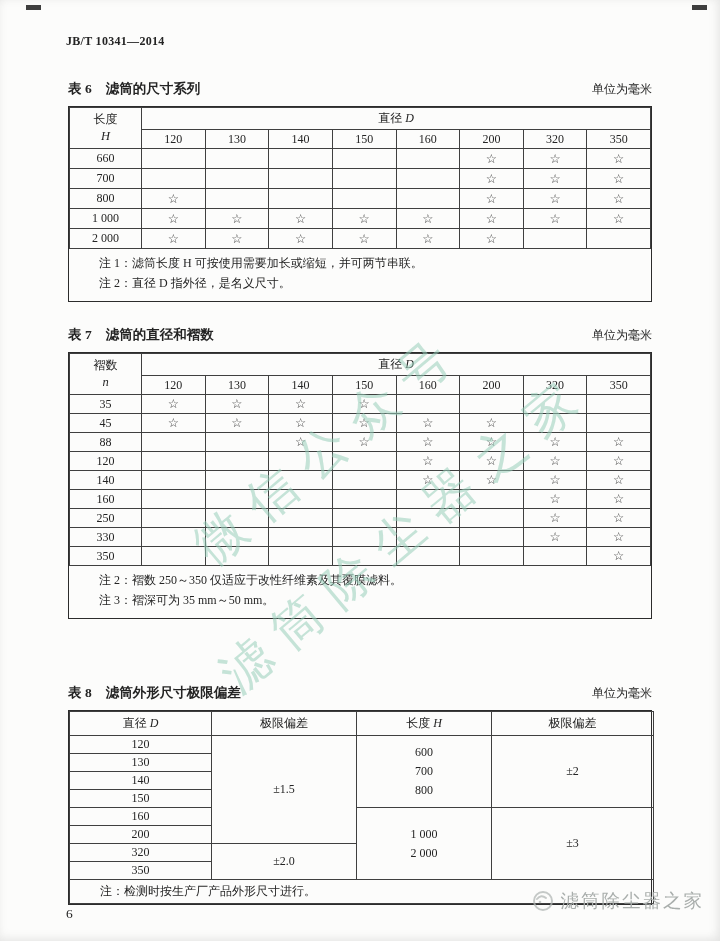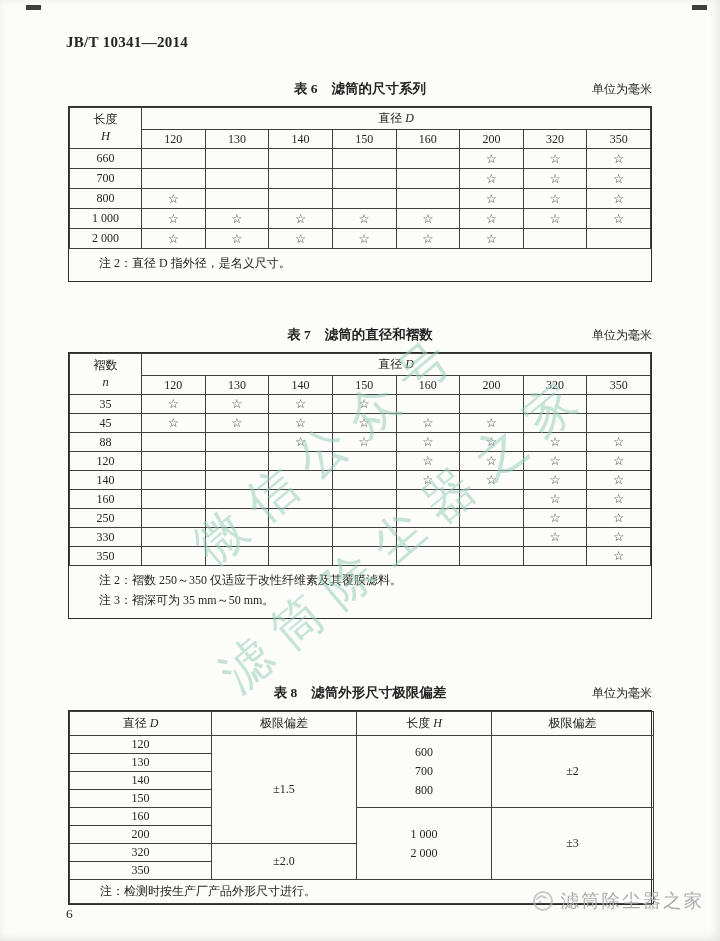--- a/index.html
+++ b/index.html
@@ -6,24 +6,24 @@
   body { background:#e8e8e8; font-family:"Liberation Serif","DejaVu Serif",serif; }
   .page {
     position:relative; width:720px; height:941px; margin:0 auto;
     background:#fcfcfb; color:#242424; overflow:hidden;
     box-shadow: inset -4px 0 10px rgba(0,0,0,0.05), inset 0 -4px 10px rgba(0,0,0,0.05);
   }
   .corner-mark { position:absolute; background:#1c1c1c; opacity:.85; }
   .mark-tl { left:26px; top:5px; width:15px; height:5px; }
   .mark-tr { right:13px; top:5px; width:15px; height:5px; }
 
-  .doc-number { position:absolute; left:66px; top:34px; font-weight:bold; font-size:15px; letter-spacing:.3px; }
+  .doc-number { position:absolute; left:66px; top:34px; font-weight:bold; font-size:12px; letter-spacing:.3px; }
 
   .block { position:absolute; left:68px; width:584px; }
-  .tbl-caption { position:relative; text-align:center; font-weight:bold; font-size:13.5px; height:18px; margin-bottom:8px; }
+  .tbl-caption { position:relative; font-weight:bold; font-size:13.5px; height:18px; margin-bottom:8px; }
   .tbl-caption .prefix { margin-right:14px; }
   .unit { position:absolute; right:0; bottom:0; font-weight:normal; font-size:12px; }
 
   .tbl-wrap { border:1.5px solid #2c2c2c; background:transparent; }
   table { border-collapse:collapse; width:100%; table-layout:fixed; }
   td { border:1px solid #3f3f3f; text-align:center; font-size:12px; padding:0; overflow:hidden; }
 
   
   .grid td { height:20px; }
   .grid tr.colgroup-row td { height:22px; }
@@ -162,20 +162,21 @@
               <td class="star-cell">☆</td>
               <td class="star-cell">☆</td>
               <td class="star-cell">☆</td>
               <td class="star-cell"></td>
               <td class="star-cell"></td>
             </tr>
           </tbody>
       </table>
       <div class="notes">
 
+      <div class="note-line">注 1：滤筒长度 H 可按使用需要加长或缩短，并可两节串联。</div>
           <div class="note-line">注 2：直径 D 指外径，是名义尺寸。</div>
         </div>
     </div>
   </div>
 
   <div class="block t7" style="top:326px;">
     <div class="tbl-caption">
       <span class="prefix">表 7</span><span>滤筒的直径和褶数</span>
       <span class="unit">单位为毫米</span>
     </div>

